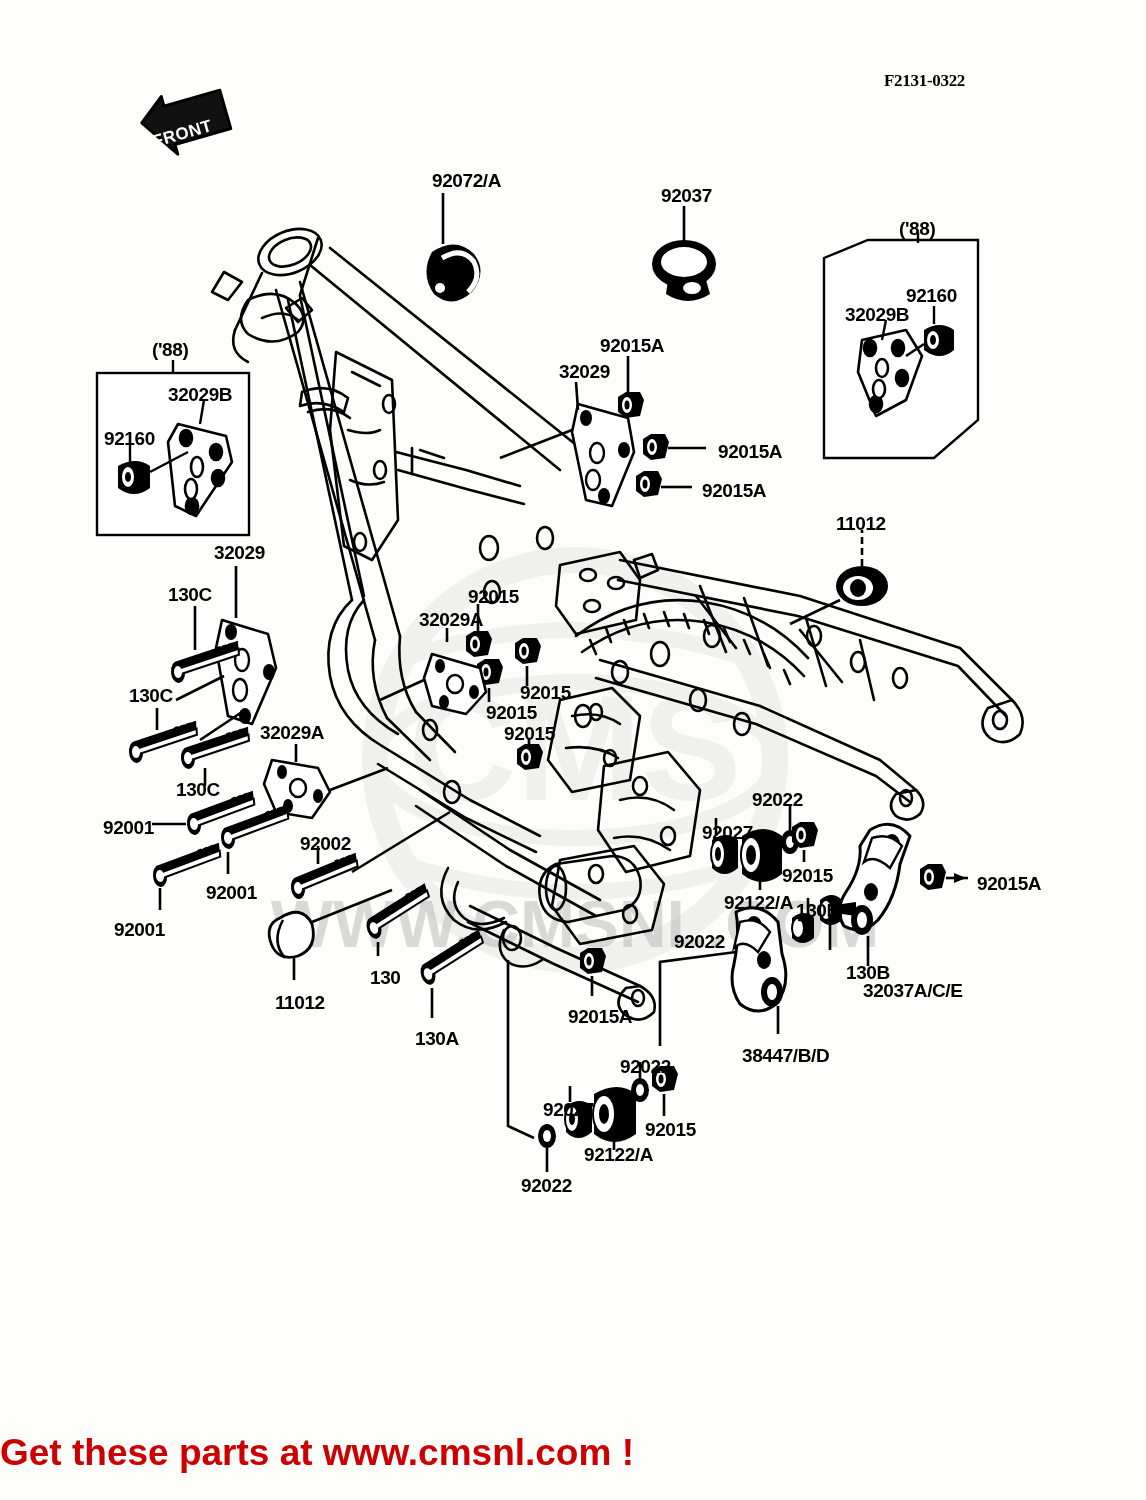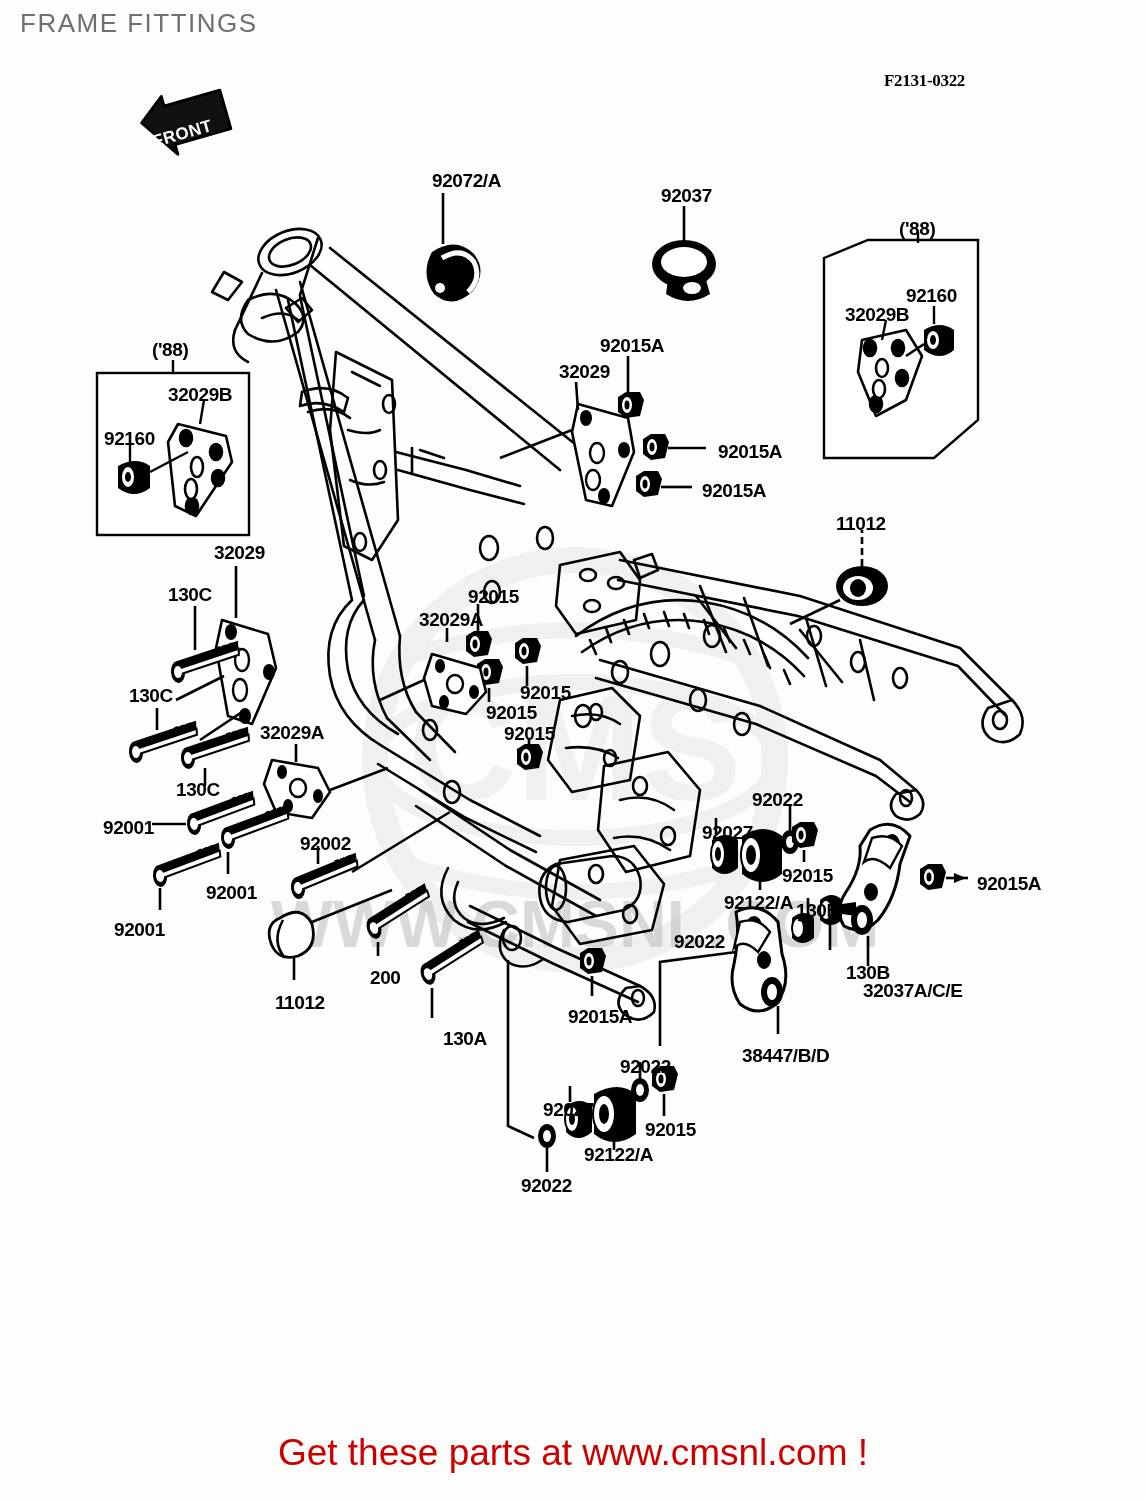--- a/index.html
+++ b/index.html
@@ -39,23 +39,22 @@
     color: #000;
     letter-spacing: -0.3px;
     white-space: nowrap;
   }
   
   #footer-cta {
     position: absolute;
     left: 0;
     top: 1432px;
     width: 1146px;
-    text-align: center;
     font-size: 37px;
-    font-weight: normal;
+    font-weight: bold;
     color: #cc0000;
     letter-spacing: 0px;
     white-space: nowrap;
   }
   
   #svg-layer {
     position: absolute;
     left: 0; top: 0;
     width: 1146px;
     height: 1500px;
@@ -80,21 +79,20 @@
     transform: rotate(-16deg);
     white-space: nowrap;
     pointer-events: none;
   }
 </style>
 </head>
 <body>
 
 <div id="page">
 
-  <div id="page-title">FRAME FITTINGS</div>
   <div id="diagram-code">F2131-0322</div>
 
   <svg id="svg-layer" viewBox="0 0 1146 1500" xmlns="http://www.w3.org/2000/svg">
     <defs>
       <g id="boltLong">
         <ellipse cx="0" cy="0" rx="7" ry="11" fill="#000"></ellipse>
         <path d="M0,-11 L62,-27 L62,-19 L0,-3 Z" fill="#000"></path>
         <path d="M0,3 L62,-13 L62,-19 L0,-3 Z" fill="#fff" stroke="#000" stroke-width="2"></path>
         <ellipse cx="0" cy="0" rx="4" ry="6" fill="#fff"></ellipse>
         <path d="M40,-21 L44,-22 M46,-22 L50,-23 M52,-23.5 L56,-24.5" stroke="#000" stroke-width="2.2" fill="none"></path>
@@ -557,24 +555,24 @@
       <div class="callout" style="left: 300px; top: 834px;">92002</div>
       <div class="callout" style="left: 782px; top: 866px;">92015</div>
       <div class="callout" style="left: 206px; top: 883px;">92001</div>
       <div class="callout" style="left: 724px; top: 893px;">92122/A</div>
       <div class="callout" style="left: 796px; top: 901px;">130B</div>
       <div class="callout" style="left: 977px; top: 874px;">92015A</div>
       <div class="callout" style="left: 114px; top: 920px;">92001</div>
       <div class="callout" style="left: 674px; top: 932px;">92022</div>
       <div class="callout" style="left: 846px; top: 963px;">130B</div>
       <div class="callout" style="left: 863px; top: 981px;">32037A/C/E</div>
-      <div class="callout" style="left: 370px; top: 968px;">200</div>
+      <div class="callout" style="left: 370px; top: 968px;">130</div>
       <div class="callout" style="left: 275px; top: 993px;">11012</div>
       <div class="callout" style="left: 568px; top: 1007px;">92015A</div>
-      <div class="callout" style="left: 415px; top: 1029px; margin-left: 28px;">130A</div>
+      <div class="callout" style="left: 415px; top: 1029px;">130A</div>
       <div class="callout" style="left: 620px; top: 1057px;">92022</div>
       <div class="callout" style="left: 742px; top: 1046px;">38447/B/D</div>
       <div class="callout" style="left: 543px; top: 1100px;">92027</div>
       <div class="callout" style="left: 645px; top: 1120px;">92015</div>
       <div class="callout" style="left: 584px; top: 1145px;">92122/A</div>
       <div class="callout" style="left: 521px; top: 1176px;">92022</div>
     </div>
 
   <div id="footer-cta">Get these parts at www.cmsnl.com !</div>
 </div>

